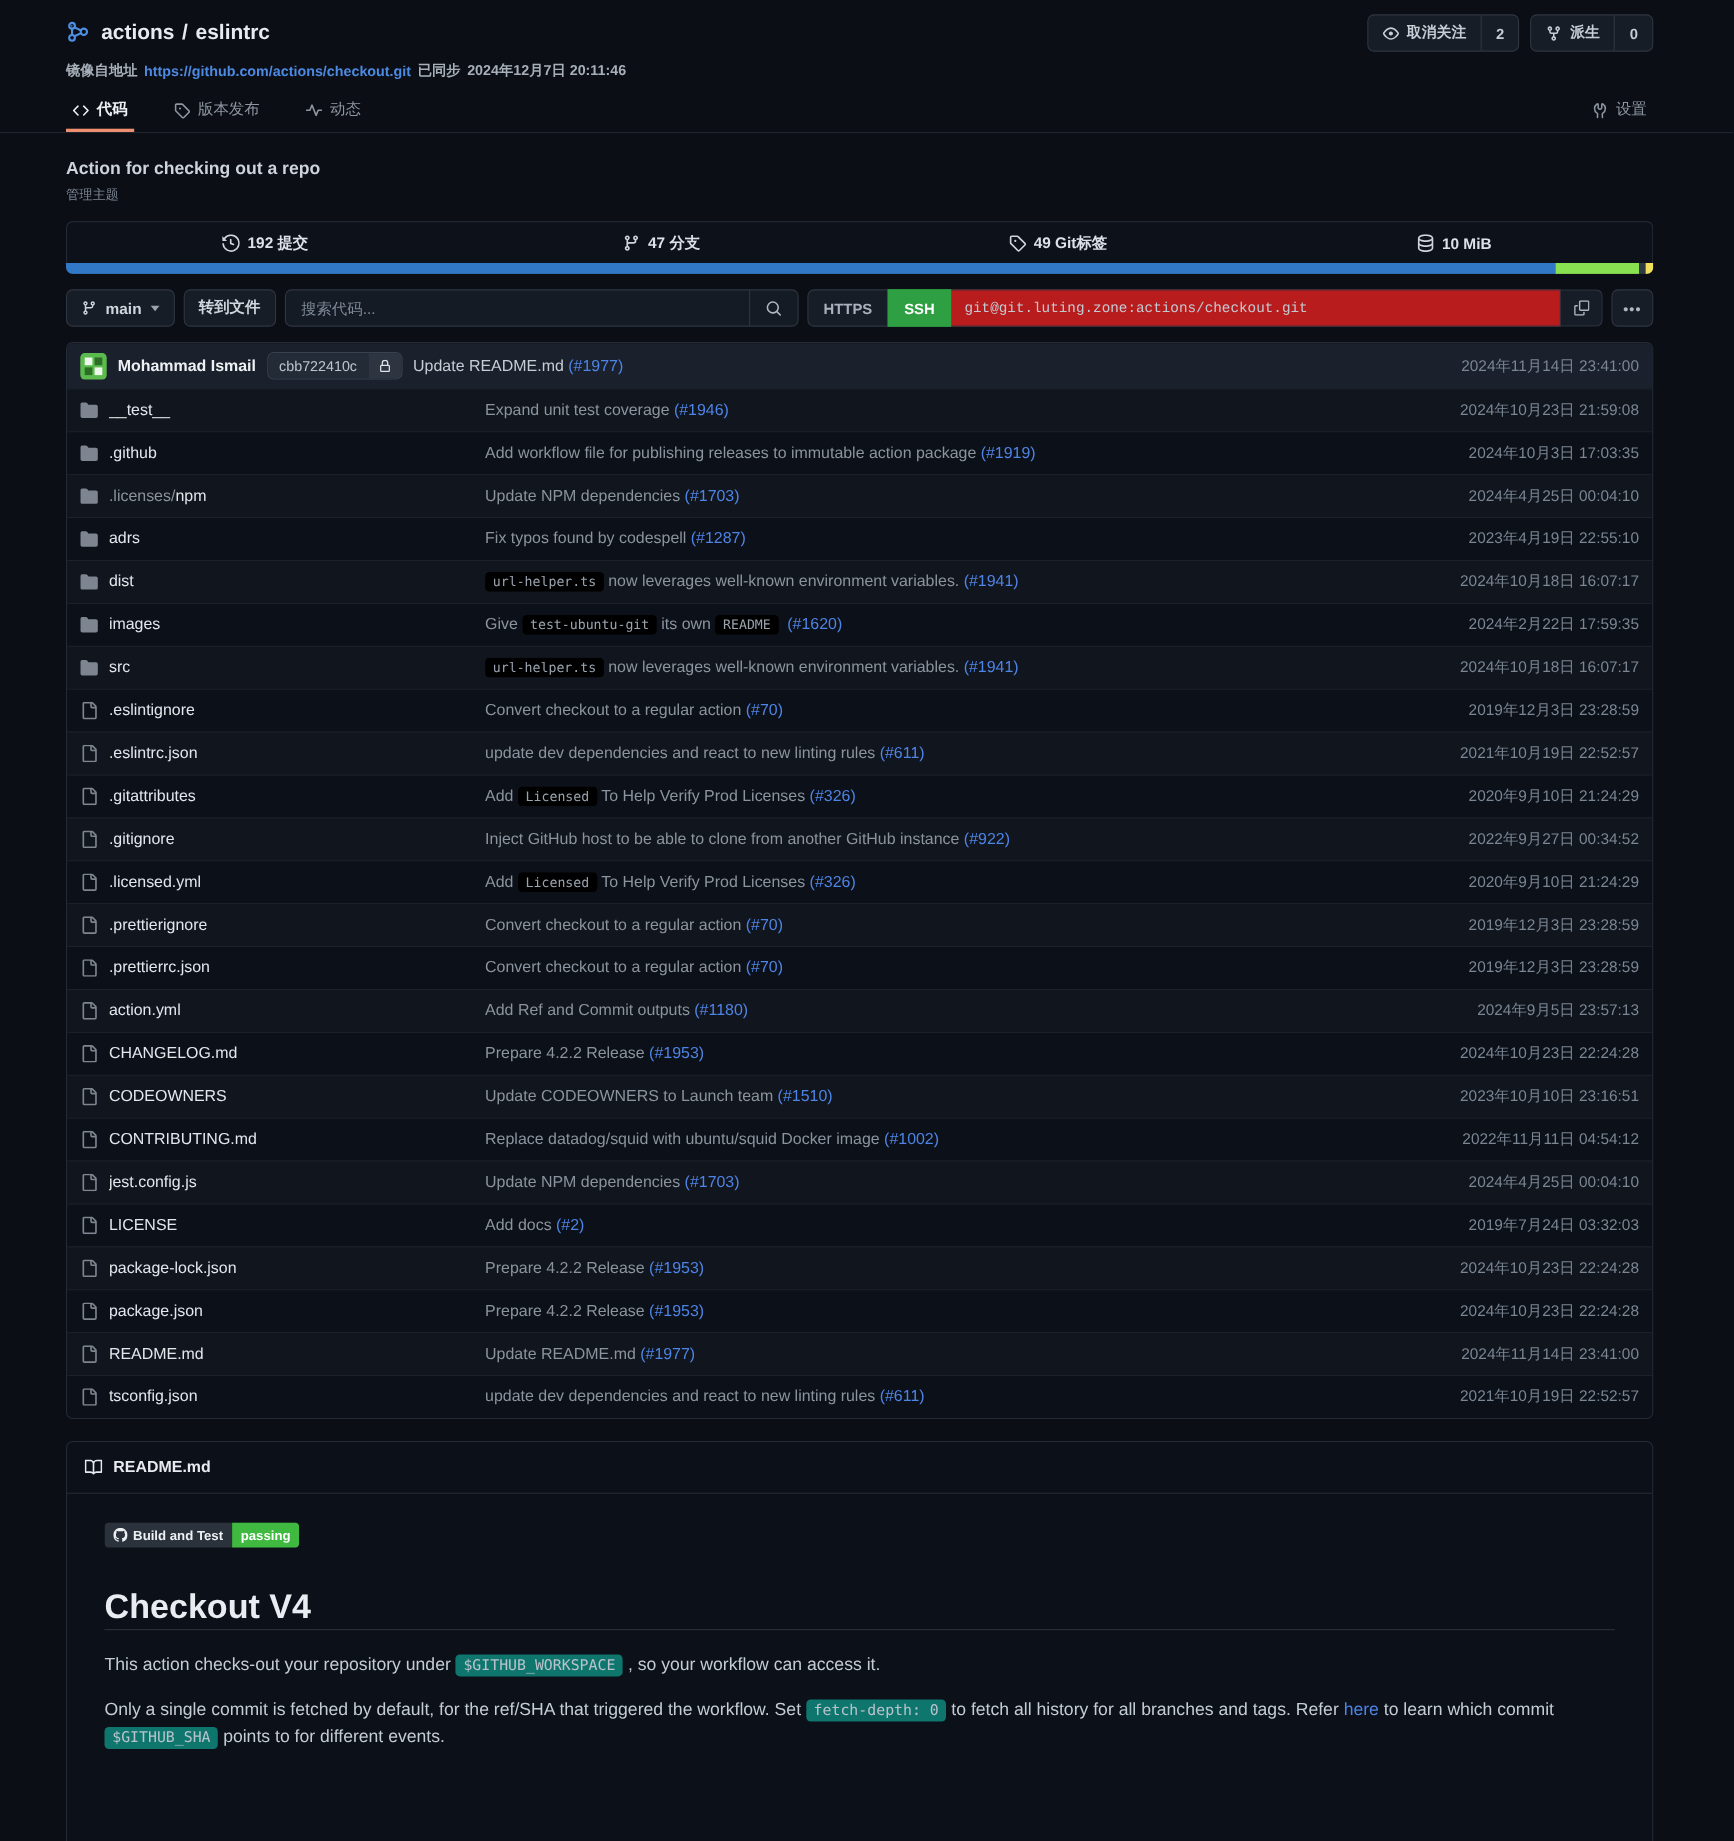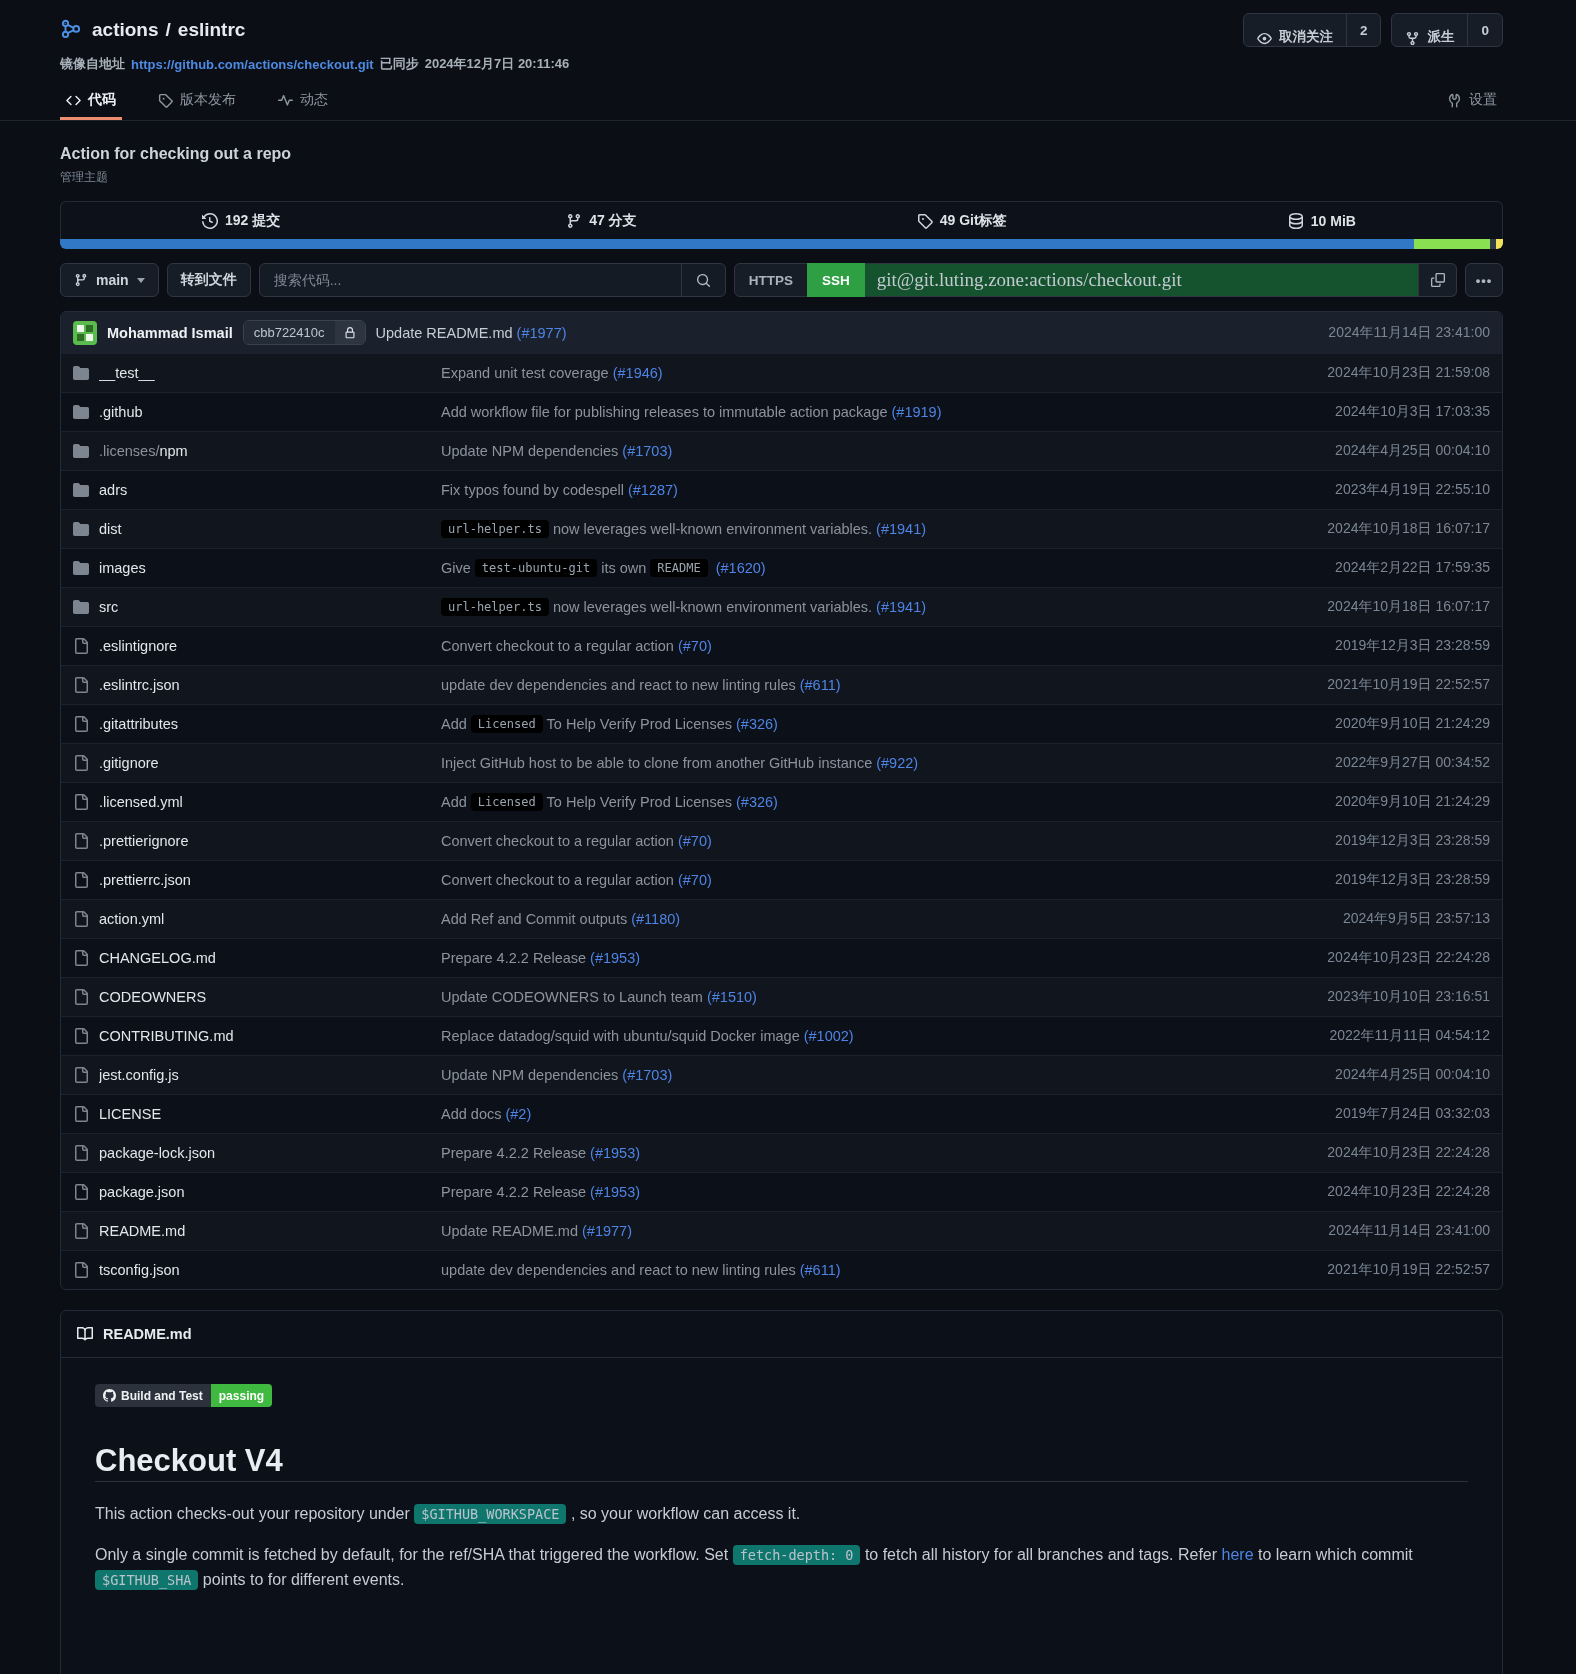--- a/index.html
+++ b/index.html
@@ -22,21 +22,21 @@
   svg{display:block;flex:none}
   .container{width:1443px;margin-left:60px}
 
   
   .repo-top{padding-top:12px}
   .title-row{display:flex;align-items:center;gap:10px;height:36px}
   .repo-icon{color:#4d8fe2}
   .repo-title{font-size:19px;font-weight:700;color:#e7ebef;display:flex;gap:7px;align-items:center}
   .header-buttons{margin-left:auto;display:flex;gap:10px}
   .btn-group{display:flex;align-items:stretch;height:34px;background:var(--btn-bg);border:1px solid var(--btn-border);border-radius:6px;overflow:hidden;font-size:13.5px;color:#c6cdd5;font-weight:600}
-  .btn-main{display:flex;align-items:flex-end;gap:7px;padding:0 13px;cursor:pointer}
+  .btn-main{display:flex;align-items:center;gap:7px;padding:0 13px;cursor:pointer}
   .btn-count{display:flex;align-items:center;padding:0 13px;border-left:1px solid var(--btn-border);cursor:pointer}
   .mirror-row{margin-top:7px;font-size:13px;font-weight:600;color:#a7afb9;display:flex;gap:6px;align-items:center}
   .mirror-row a{color:#4d8ae2}
 
   
   .tabs-bar{margin-top:10px;border-bottom:1px solid #1e242e}
   .tabs-inner{display:flex;align-items:stretch;height:37px}
   .tab{display:flex;align-items:center;gap:7px;padding:0 6px;margin-right:30px;color:#8e97a1;font-size:14px;cursor:pointer;border-bottom:3px solid transparent}
   .tab.active{color:#eef1f4;font-weight:700;border-bottom-color:var(--accent)}
   .tab-right{margin-left:auto;margin-right:0}
@@ -56,21 +56,21 @@
   .tool-btn{display:flex;align-items:center;gap:8px;padding:0 13px;background:var(--btn-bg);border:1px solid var(--btn-border);border-radius:6px;font-size:14px;font-weight:600;color:#cfd6dd;cursor:pointer;white-space:nowrap}
   .caret{width:0;height:0;border-left:4px solid transparent;border-right:4px solid transparent;border-top:5px solid #9aa3ad}
   .search-wrap{width:467px;display:flex;background:#151b24;border:1px solid var(--btn-border);border-radius:6px;overflow:hidden}
   .search-wrap input{flex:1;background:transparent;border:none;outline:none;color:#cfd6dd;font-size:14px;padding:0 14px;font-family:"Liberation Sans",sans-serif}
   .search-wrap input::placeholder{color:#7d8896}
   .search-btn{width:44px;display:flex;align-items:center;justify-content:center;border-left:1px solid var(--btn-border);color:#aeb7c0;cursor:pointer}
   .clone-group{flex:1;display:flex}
   .proto-btn{display:flex;align-items:center;padding:0 14px;font-size:13.5px;font-weight:700;background:var(--btn-bg);border:1px solid var(--btn-border);color:#aab3bd;cursor:pointer}
   .proto-btn.first{border-radius:6px 0 0 6px}
   .proto-btn.active{background:var(--ssh-green);border-color:var(--ssh-green);color:#fff;margin-left:-1px}
-  .clone-url{flex:1;background:#14532d;border:1px solid var(--btn-border);border-left:none;color:#c3cad2;font-size:19px;padding:0 12px;outline:none;font-family:Liberation Serif, serif}
+  .clone-url{flex:1;background:#b91c1c;border:1px solid var(--btn-border);border-left:none;color:#c3cad2;font-size:13px;padding:0 12px;outline:none;font-family:Liberation Mono, monospace}
   .icon-btn{width:38px;display:flex;align-items:center;justify-content:center;background:var(--btn-bg);border:1px solid var(--btn-border);color:#aeb7c0;cursor:pointer}
   .copy-btn{border-left:none;border-radius:0 6px 6px 0}
   .kebab-btn{margin-left:8px;border-radius:6px;font-weight:700;letter-spacing:1px;font-size:13px}
 
   
   .file-panel{margin-top:14px;border:1px solid var(--panel-border);border-radius:6px;overflow:hidden;background:#0c1018}
   .commit-header{display:flex;align-items:center;gap:10px;height:41px;padding:0 12px;background:#1a212c}
   .avatar{width:24px;height:24px;border-radius:4px;flex:none;background:#5bbb4e;position:relative;overflow:hidden}
   .avatar::before{content:"";position:absolute;left:4px;top:4px;width:7px;height:7px;background:#eef7ec;box-shadow:9px 0 0 #2c6e24,0 9px 0 #2c6e24,9px 9px 0 #eef7ec}
   .commit-author{font-weight:700;font-size:14.5px;color:#eef1f4;cursor:pointer}

